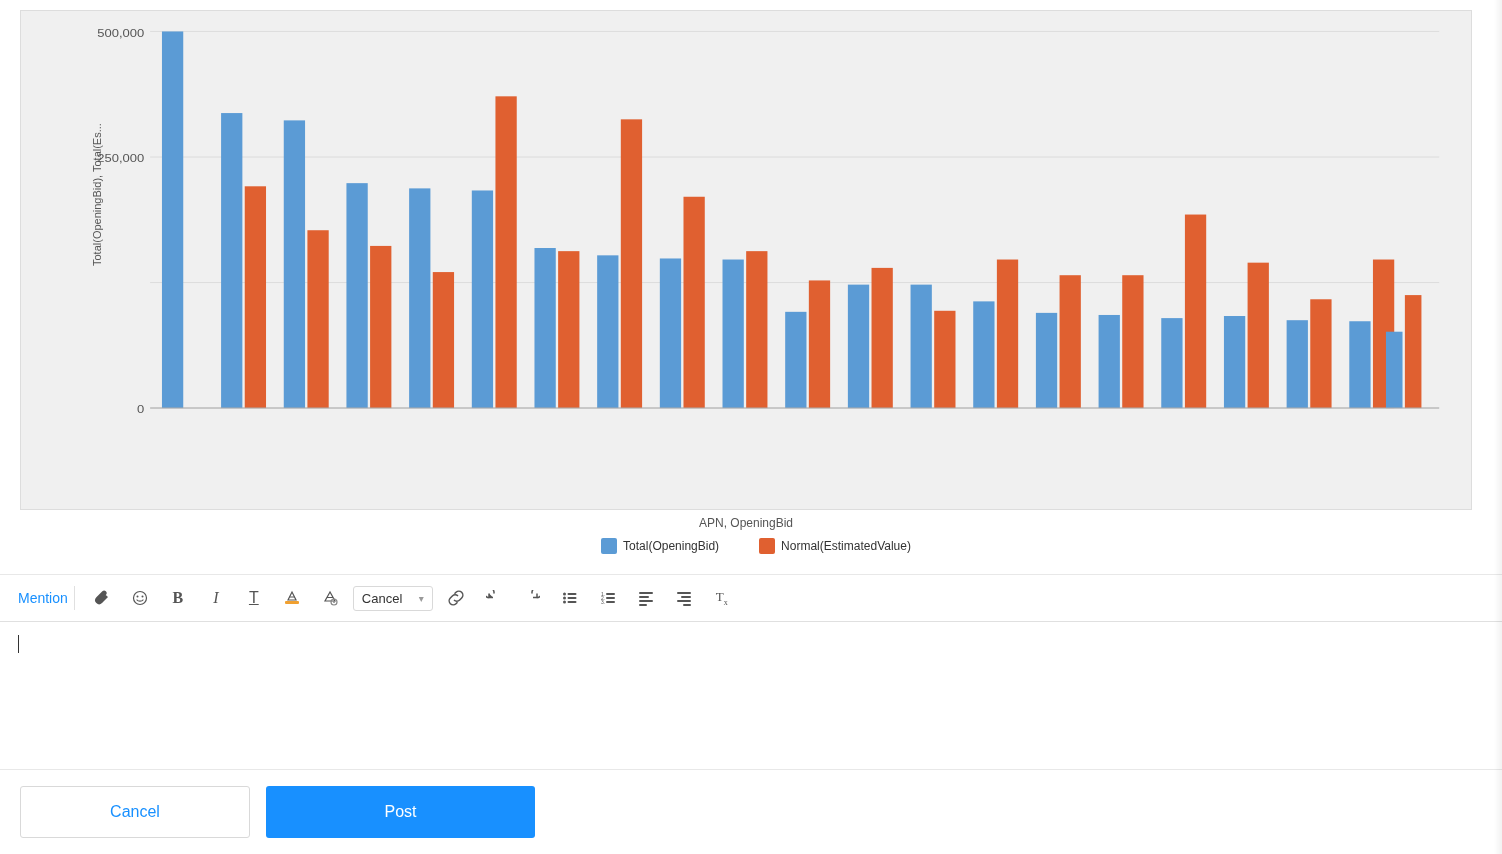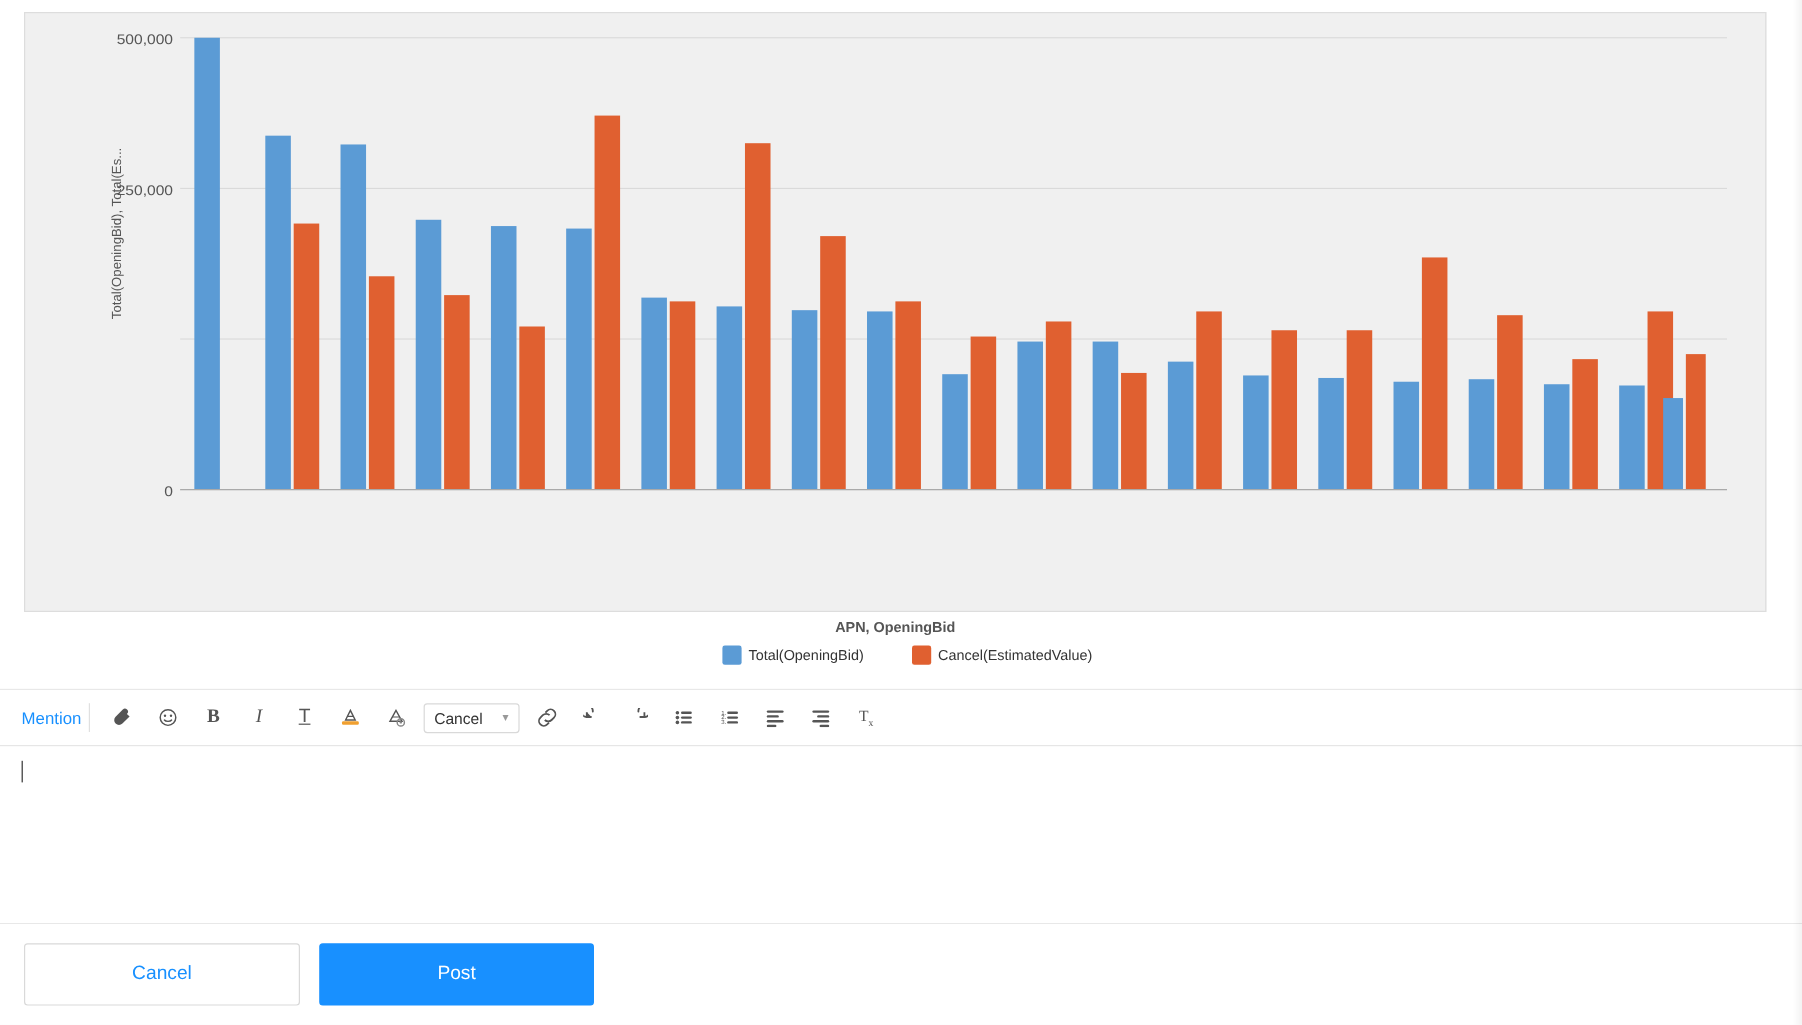--- a/index.html
+++ b/index.html
@@ -190,21 +190,21 @@
       color: #1890ff;
       font-size: 16px;
       cursor: pointer;
       border-radius: 3px;
       display: flex;
       align-items: center;
       justify-content: center;
     }
 
     .post-btn {
-      width: 229px;
+      width: 269px;
       height: 52px;
       background: #1890ff;
       border: none;
       color: #fff;
       font-size: 16px;
       cursor: pointer;
       border-radius: 3px;
       display: flex;
       align-items: center;
       justify-content: center;
@@ -326,32 +326,32 @@
             <text x="-370" y="979" text-anchor="end">104-57-207-, $ 85000</text>
             <text x="-370" y="1032" text-anchor="end">501-40-627-, $ 78079</text>
             <text x="-370" y="1085" text-anchor="end">106-06-074-, $ 71500</text>
             <text x="-370" y="1112" text-anchor="end">200-60-362-, $ 57500</text>
             <text x="-370" y="1138" text-anchor="end">200-60-362-, $ 27500</text>
           </g>
         </svg>
       </div>
     </div>
 
-    <div style="text-align:center; margin-top:6px;font-weight:bold;">
+    <div style="text-align:center; margin-top:6px;">
       <div class="chart-x-label">APN, OpeningBid</div>
     </div>
 
     <div class="chart-legend">
       <div class="legend-item">
         <div class="legend-color legend-blue"></div>
         <span>Total(OpeningBid)</span>
       </div>
       <div class="legend-item">
         <div class="legend-color legend-red"></div>
-        <span>Cancel(EstimatedValue)</span>
+        <span>Normal(EstimatedValue)</span>
       </div>
     </div>
   </div>
 
   <div class="editor-section">
 
     <div class="toolbar">
 
       <span class="toolbar-mention">Mention</span>
 

